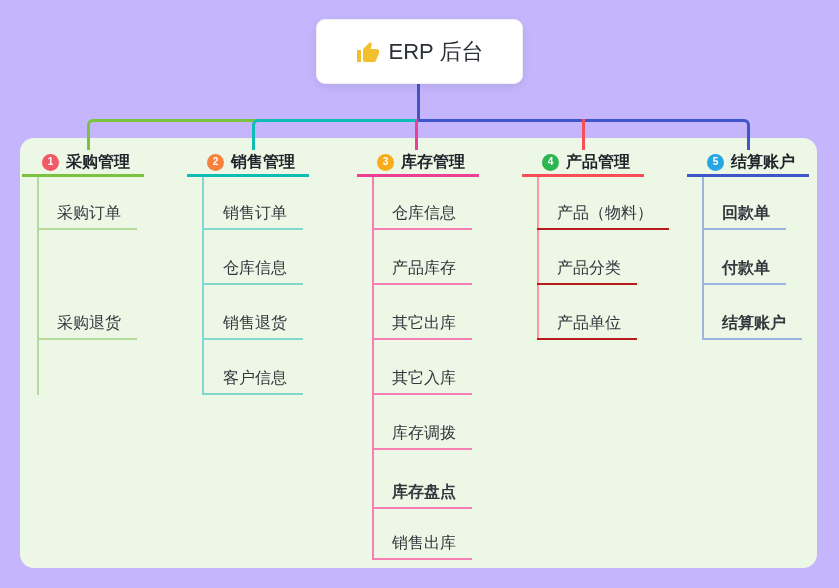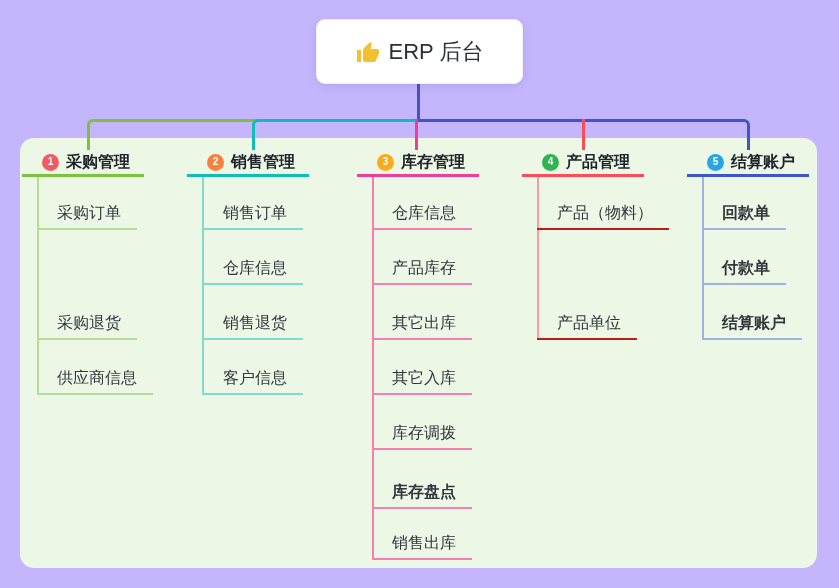--- a/index.html
+++ b/index.html
@@ -90,21 +90,20 @@
     <span>ERP 后台</span>
   </div>
 
   <div class="bhead h1">
     <span class="badge bg1">1</span>
     <span>采购管理</span>
   </div>
   <div class="vline v1"></div>
   <div class="child c1 x1 r0">采购订单</div>
   <div class="child c1 x1 r2">采购退货</div>
-  <div class="child c1 x1 r3">供应商信息</div>
 
   <div class="bhead h2">
     <span class="badge bg2">2</span>
     <span>销售管理</span>
   </div>
   <div class="vline v2"></div>
   <div class="child c2 x2 r0">销售订单</div>
   <div class="child c2 x2 r1">仓库信息</div>
   <div class="child c2 x2 r2">销售退货</div>
   <div class="child c2 x2 r3">客户信息</div>
@@ -121,20 +120,21 @@
   <div class="child c3 x3 r4">库存调拨</div>
   <div class="child c3 x3 r5">库存盘点</div>
   <div class="child c3 x3 r6">销售出库</div>
 
   <div class="bhead h4">
     <span class="badge bg4">4</span>
     <span>产品管理</span>
   </div>
   <div class="vline v4"></div>
   <div class="child c4 x4 r0">产品（物料）</div>
+  <div class="child c4 x4 r1">产品分类</div>
   <div class="child c4 x4 r2">产品单位</div>
 
   <div class="bhead h5">
     <span class="badge bg5">5</span>
     <span>结算账户</span>
   </div>
   <div class="vline v5"></div>
   <div class="child c5 x5 r0">回款单</div>
   <div class="child c5 x5 r1">付款单</div>
   <div class="child c5 x5 r2">结算账户</div>

